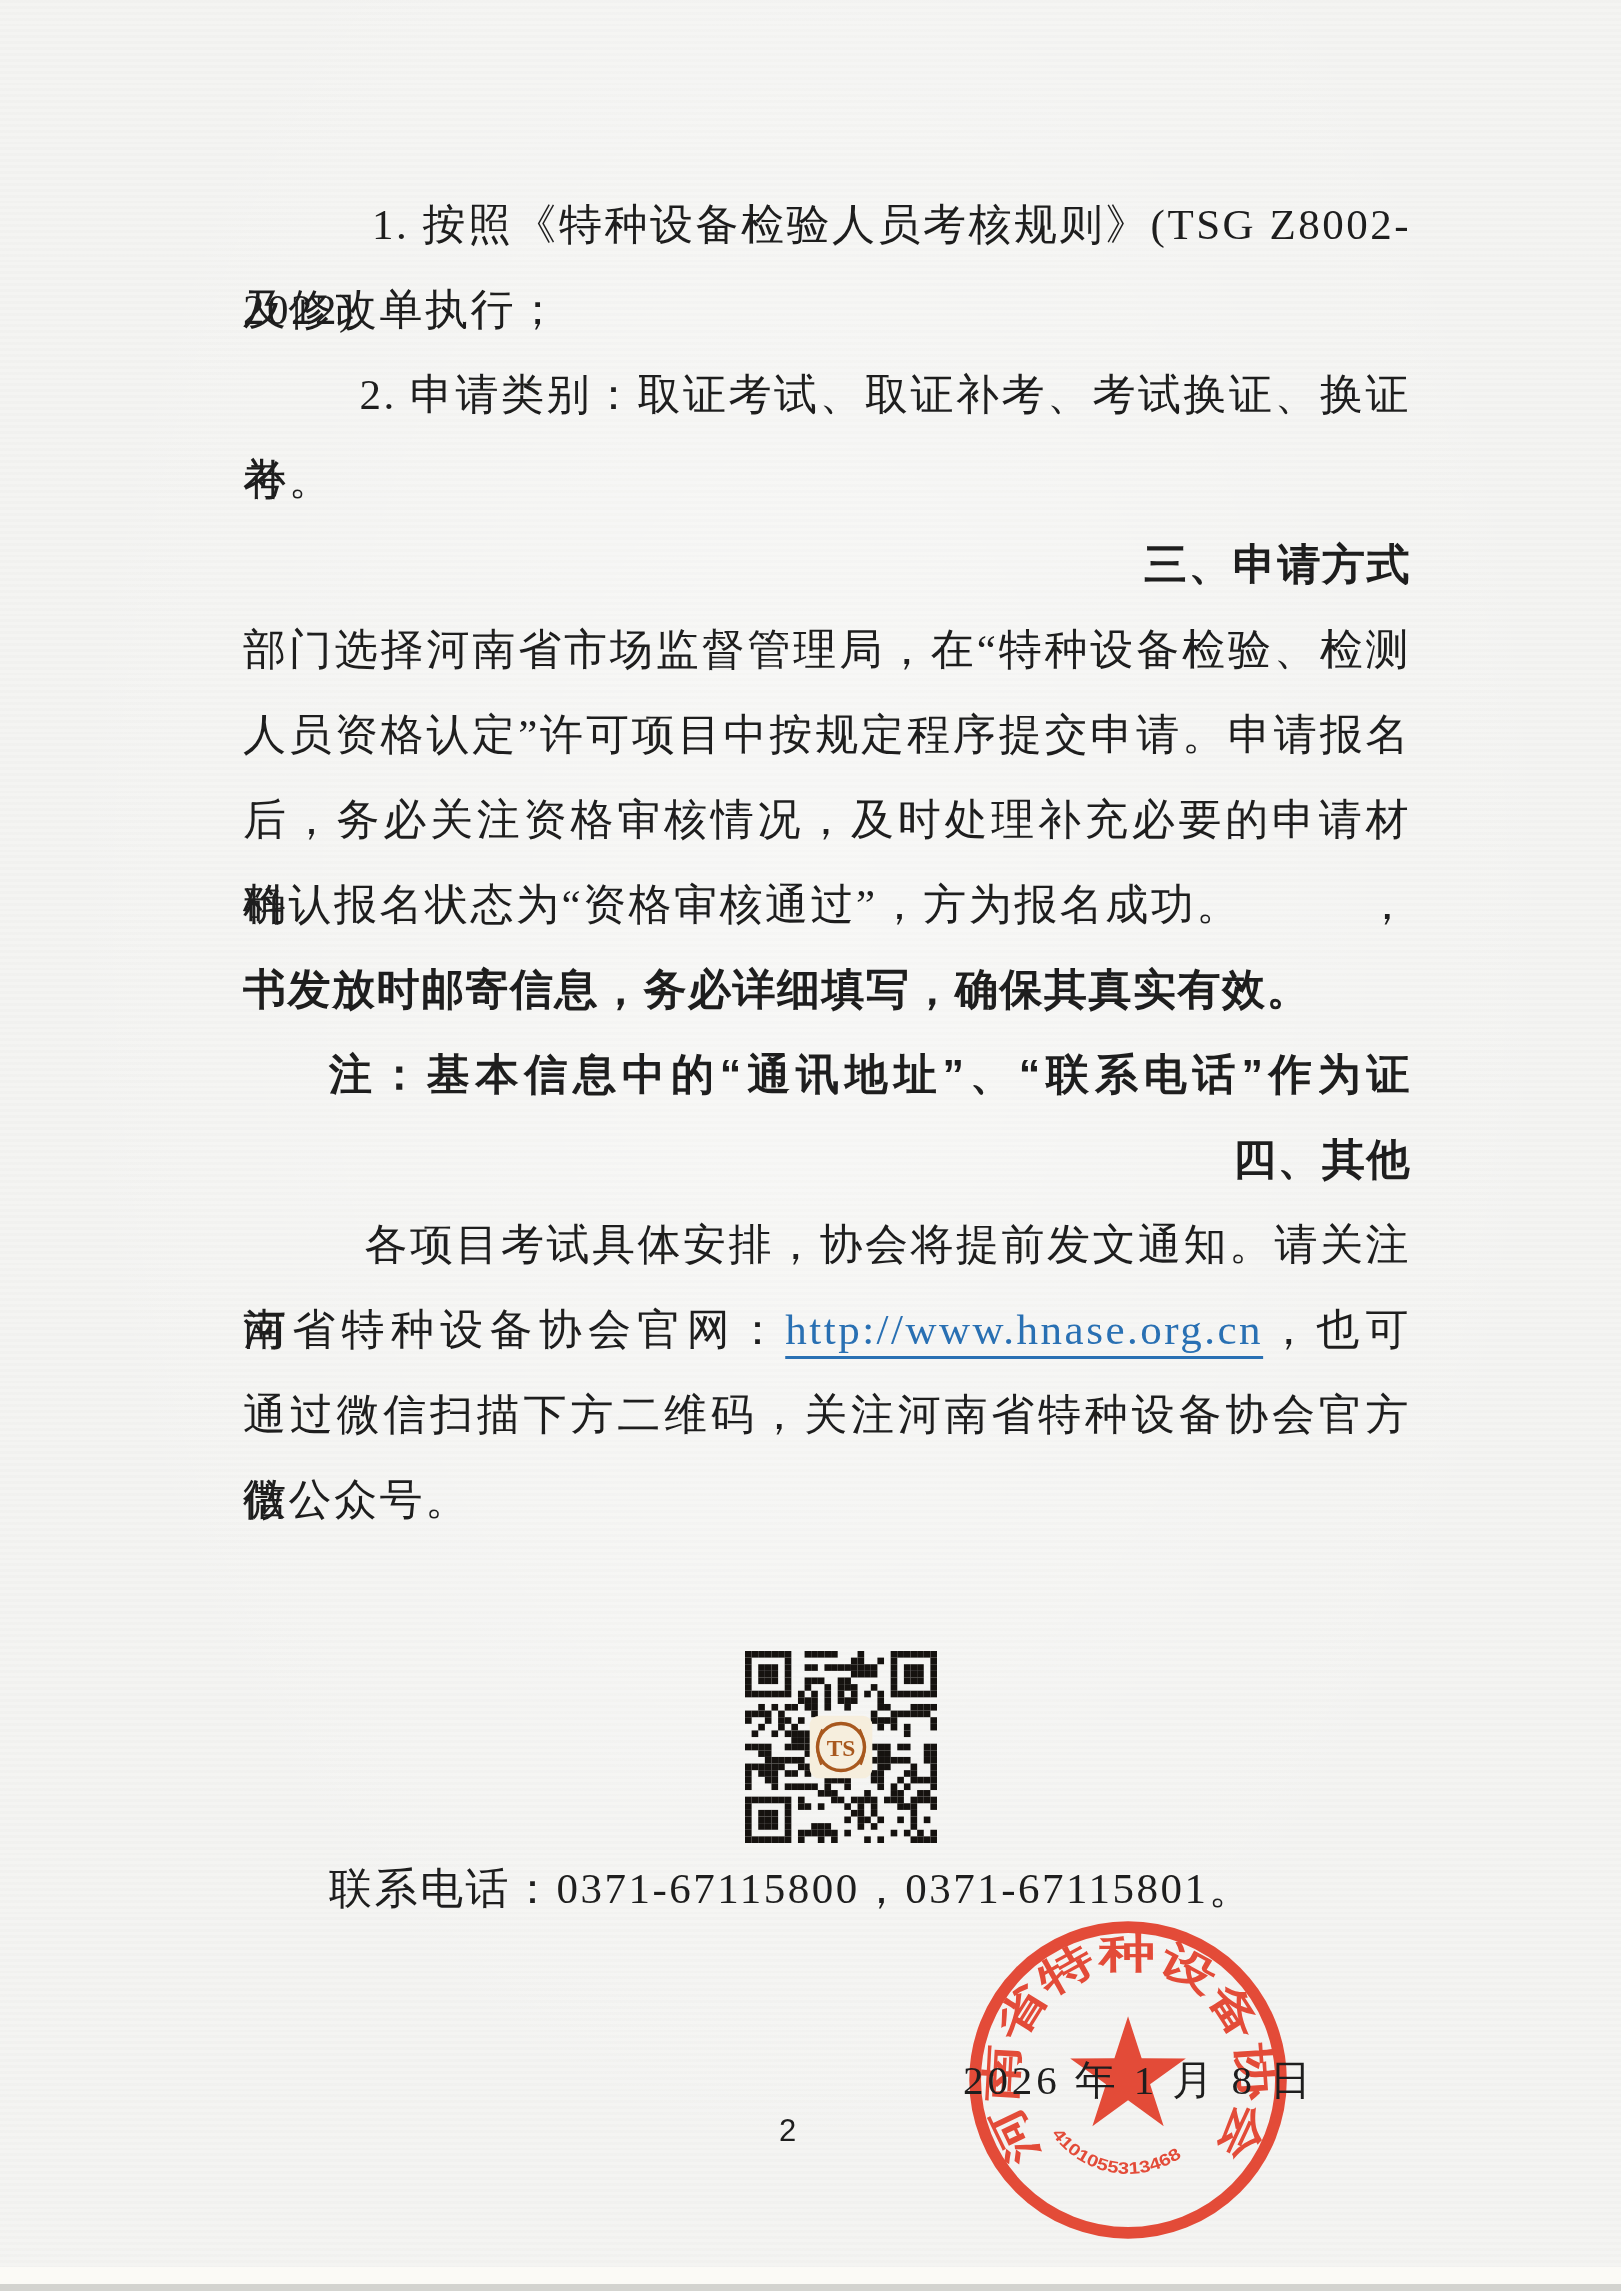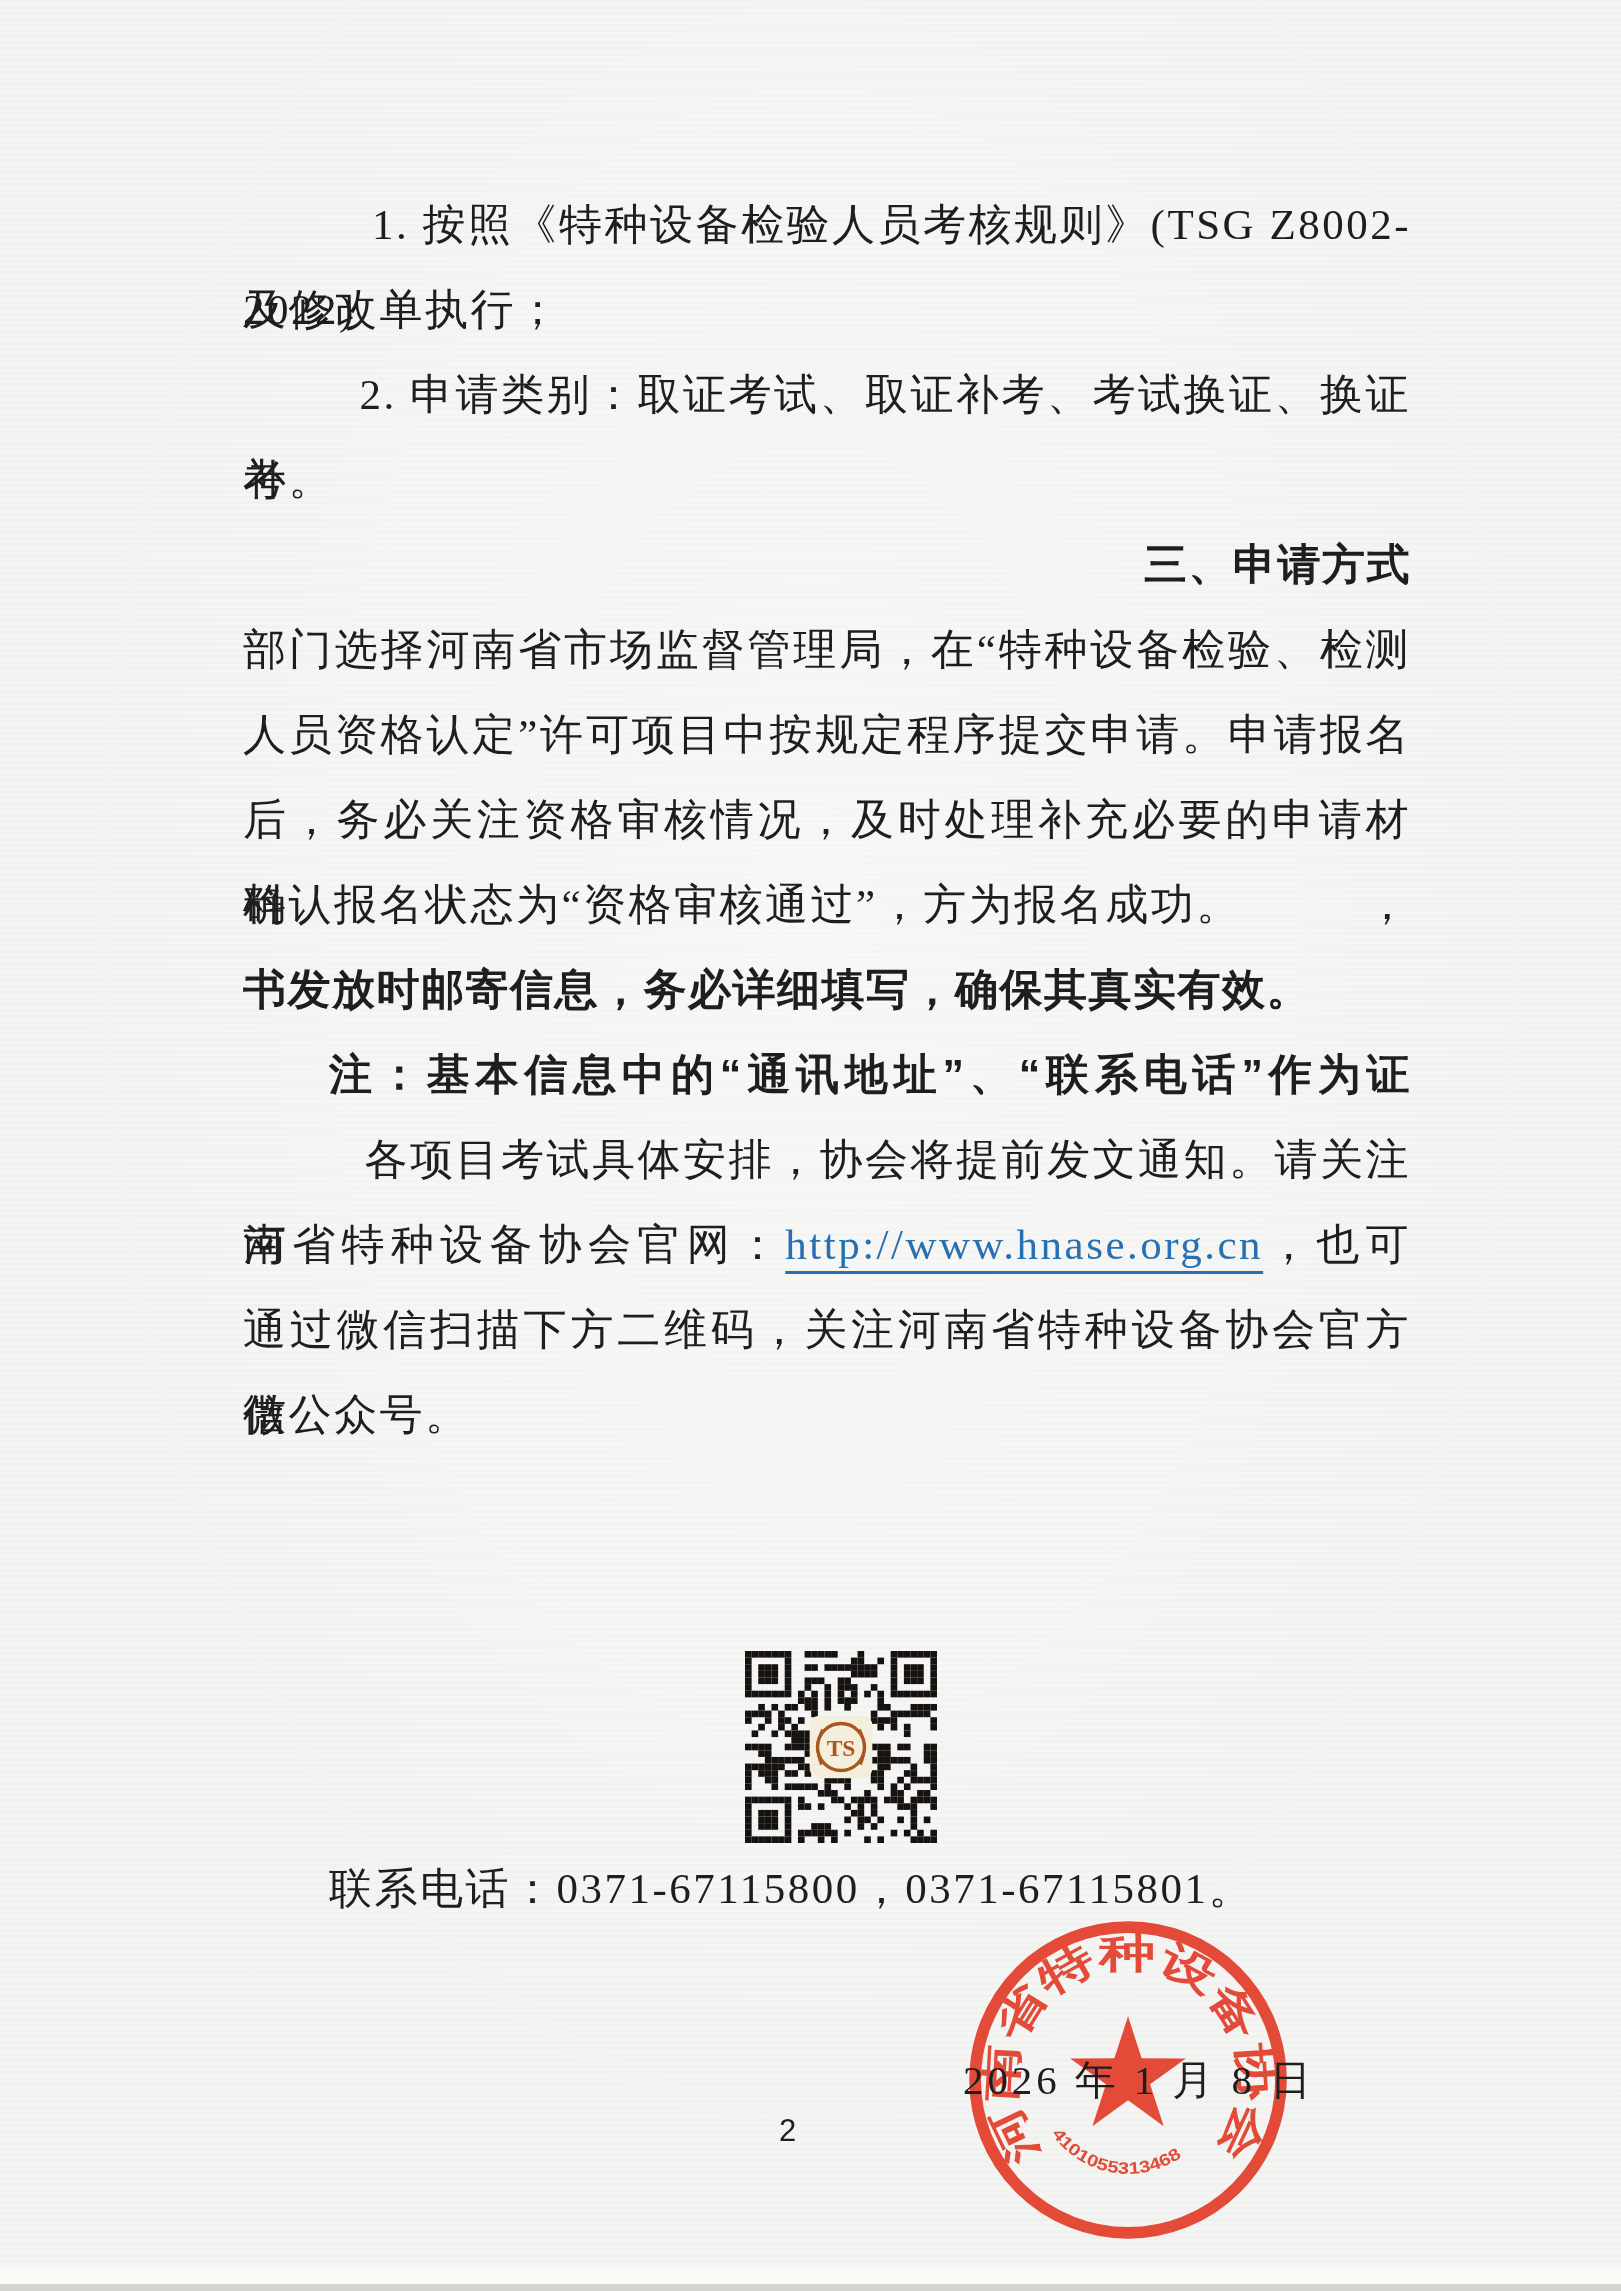--- a/index.html
+++ b/index.html
@@ -78,20 +78,21 @@
       <div class="line">及修改单执行；</div>
       <div class="line ind j">2. 申请类别：取证考试、取证补考、考试换证、换证补</div>
       <div class="line">考。</div>
       <div class="line ind h">三、申请方式</div>
       <div class="line j">部门选择河南省市场监督管理局，在“特种设备检验、检测</div>
       <div class="line j">人员资格认定”许可项目中按规定程序提交申请。申请报名</div>
       <div class="line j">后，务必关注资格审核情况，及时处理补充必要的申请材料，</div>
       <div class="line">确认报名状态为“资格审核通过”，方为报名成功。</div>
       <div class="line bold">书发放时邮寄信息，务必详细填写，确保其真实有效。</div>
       <div class="line ind j bold">注：基本信息中的“通讯地址”、“联系电话”作为证</div>
+      <div class="line ind h">四、其他</div>
       <div class="line ind j">各项目考试具体安排，协会将提前发文通知。请关注河</div>
       <div class="line j">南省特种设备协会官网：<a class="weblink">http://www.hnase.org.cn</a>，也可</div>
       <div class="line j">通过微信扫描下方二维码，关注河南省特种设备协会官方微</div>
       <div class="line">信公众号。</div>
     </div>
 
   <div class="qr-block">
     <svg id="qr-svg" width="192" height="192" viewBox="0 0 196 196">
         <rect x="0.00" y="0.00" width="6.76" height="6.76" fill="#15120f"></rect>
         <rect x="6.76" y="0.00" width="6.76" height="6.76" fill="#15120f"></rect>

